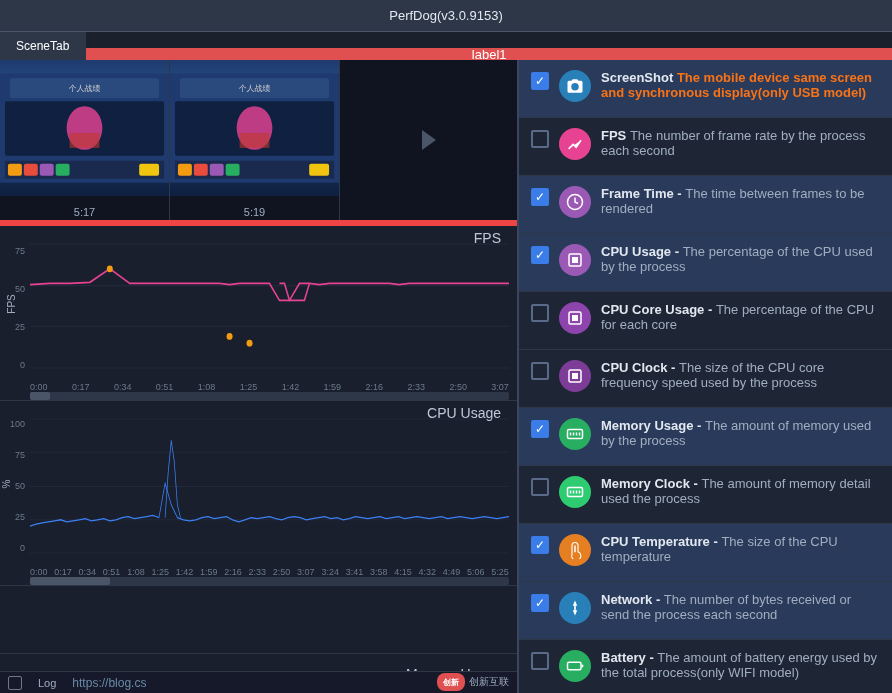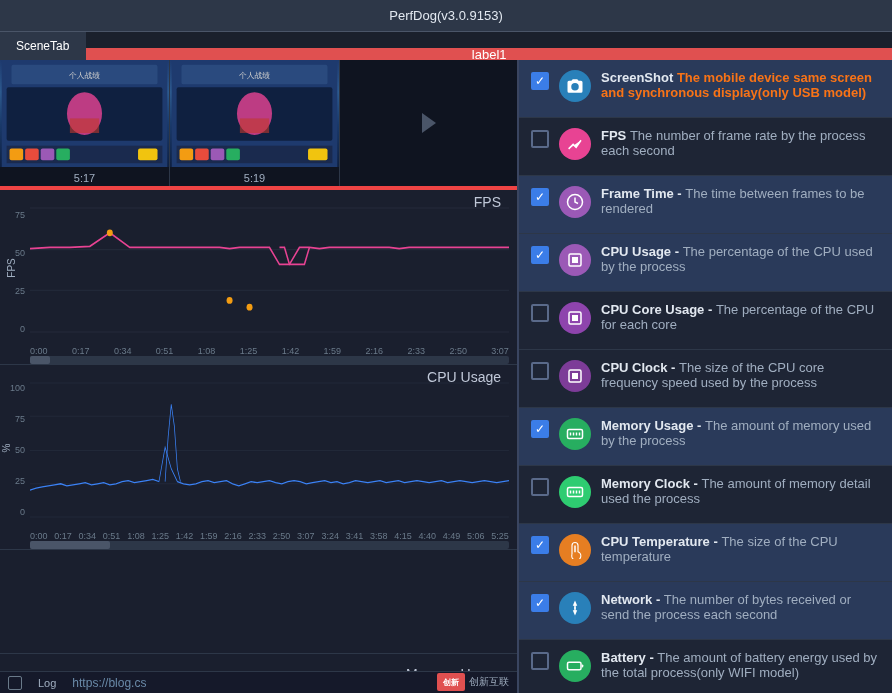--- a/index.html
+++ b/index.html
@@ -15,21 +15,21 @@
     .tab-item.active { background: #2d3748; color: #fff; }
     .label-tab { flex: 1; background: #e05050; display: flex; align-items: center; justify-content: center; color: #fff; font-size: 13px; margin-top: 16px; }
 
     
     .main-content { display: flex; height: calc(693px - 32px - 28px); }
 
     
     .left-panel { flex: 1; background: #1a1f2e; overflow: hidden; position: relative; }
 
     
-    .thumbnails { display: flex; height: 130px; border-bottom: 4px solid #ef4444; background: #84cc16; }
+    .thumbnails { display: flex; height: 166px; border-bottom: 6px solid #ef4444; background: #84cc16; }
     .thumbnail { width: 170px; border-right: 1px solid #2d3748; position: relative; overflow: hidden; background: #0f1420; }
     .thumb-game-scene { width: 100%; height: 85%; background: linear-gradient(180deg, #1e3a6e 0%, #2d5a8e 30%, #1a3a6a 60%, #0f2040 100%); position: relative; }
     .thumb-time { position: absolute; bottom: 2px; left: 50%; transform: translateX(-50%); color: #a0aec0; font-size: 11px; }
 
     
     .chart-section { border-bottom: 1px solid #2d3748; position: relative; height: 175px; }
     .chart-title { position: absolute; top: 4px; right: 16px; color: #c0c8d8; font-size: 14px; font-weight: 400; }
     .chart-y-label { position: absolute; left: 2px; top: 50%; transform: translateY(-50%) rotate(-90deg); color: #a0aec0; font-size: 10px; }
     .chart-area { position: absolute; left: 30px; right: 8px; top: 20px; bottom: 30px; }
     .chart-x-axis { position: absolute; bottom: 8px; left: 30px; right: 8px; display: flex; justify-content: space-between; color: #6a7a8a; font-size: 9px; }
@@ -218,21 +218,21 @@
         <span>1:42</span>
         <span>1:59</span>
         <span>2:16</span>
         <span>2:33</span>
         <span>2:50</span>
         <span>3:07</span>
         <span>3:24</span>
         <span>3:41</span>
         <span>3:58</span>
         <span>4:15</span>
-        <span>4:40</span>
+        <span>4:32</span>
         <span>4:49</span>
         <span>5:06</span>
         <span>5:25</span>
       </div>
       <div class="chart-scroll-bar">
         <div class="chart-scroll-handle" style="width:80px;"></div>
       </div>
     </div>
 
     <div style="position:absolute;bottom:0;left:0;right:0;height:40px;background:#1a1f2e;display:flex;align-items:center;justify-content:flex-end;padding-right:16px;border-top:1px solid #2d3748;">
@@ -409,18 +409,18 @@
 </div>
 
 <div style="position:absolute;bottom:0;left:0;right:375px;height:22px;background:#15192a;display:flex;align-items:center;padding:0 8px;border-top:1px solid #2d3748;">
   <div style="display:flex;align-items:center;gap:16px;margin-right:16px;">
     <div style="width:14px;height:14px;border:1.5px solid #6a7a8a;display:flex;align-items:center;justify-content:center;border-radius:2px;"></div>
     <span style="color:#a0aec0;font-size:11px;">Log</span>
   </div>
   <span style="color:#6a8aa8;font-size:12px;">https://blog.cs</span>
 
   <div style="position:absolute;right:8px;bottom:2px;display:flex;align-items:center;gap:4px;">
-    <div style="width:28px;height:18px;background:#e05050;border-radius:2px;display:flex;align-items:center;justify-content:center;">
+    <div style="width:28px;height:18px;background:#e05050;border-radius:8px;display:flex;align-items:center;justify-content:center;">
       <span style="color:#fff;font-size:8px;font-weight:bold;">创新</span>
     </div>
     <span style="color:#a0aec0;font-size:10px;">创新互联</span>
   </div>
 </div>
 
 </body></html>

